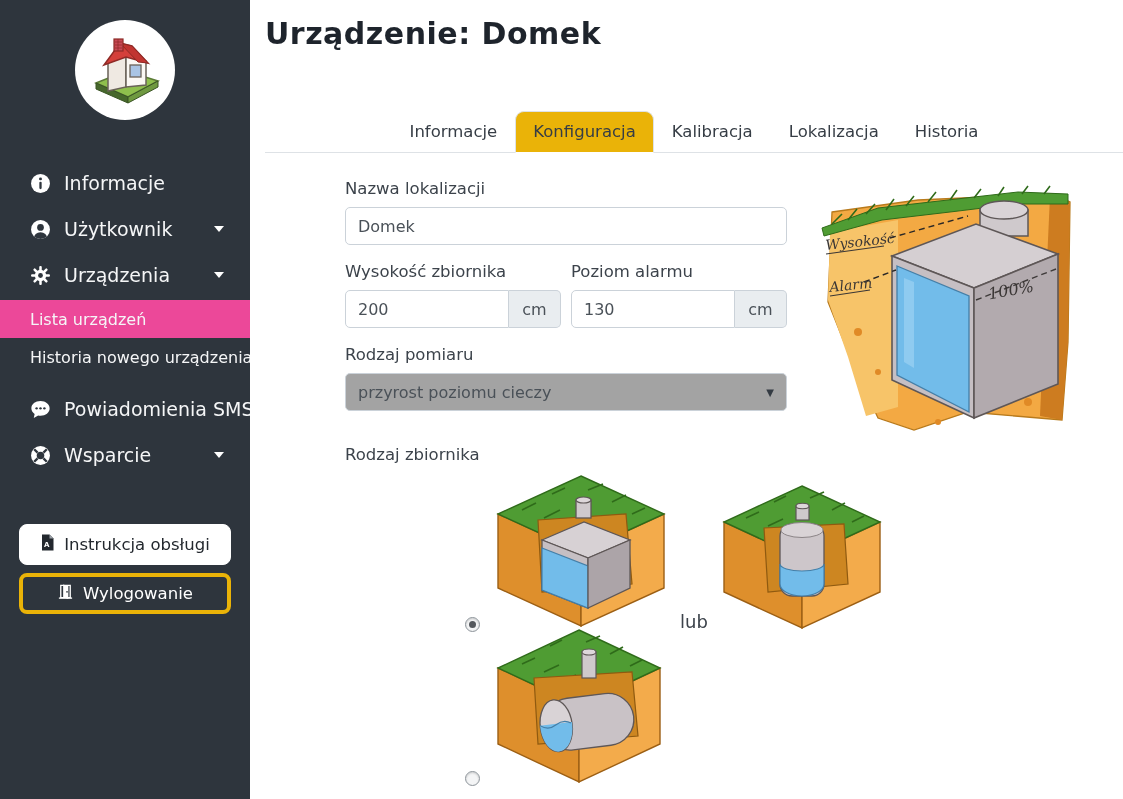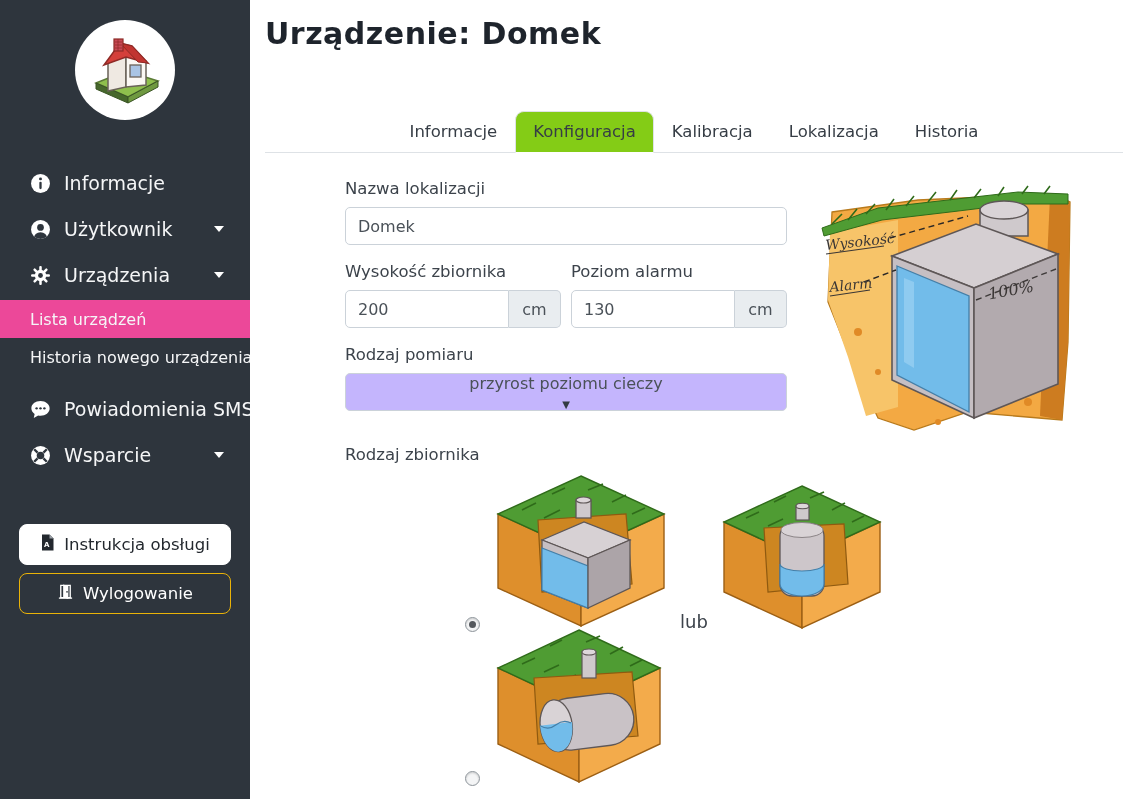--- a/index.html
+++ b/index.html
@@ -47,21 +47,21 @@
   .sidebar-footer {
     position: absolute; top: 524px; left: 19px; right: 19px;
     display: flex; flex-direction: column; gap: 8px;
   }
   .sbtn {
     height: 41px; border-radius: 8px; font-size: 16.5px;
     display: flex; align-items: center; justify-content: center; gap: 9px;
     cursor: pointer; font-family: inherit;
   }
   .sbtn-light { background: #fff; color: #23282e; border: 1px solid #fff; }
-  .sbtn-outline { background: transparent; color: #fff; border: 1px solid #eab308; }
+  .sbtn-outline { background: transparent; color: #fff; border: 4px solid #eab308; }
 
   
   .main {
     margin-left: 250px; height: 799px; position: relative;
     background: #fff; padding-left: 15px;
   }
   .page-title {
     margin: 0; padding-top: 16px;
     font-size: 30px; font-weight: 700; color: #1e242c;
     letter-spacing: 0.5px;
@@ -70,21 +70,21 @@
     display: flex; justify-content: center; align-items: flex-end;
     border-bottom: 1px solid #dee2e6;
     margin-top: 60px; margin-right: 0;
   }
   .tab {
     padding: 10px 17px 11px; font-size: 16.5px; color: #363d45;
     margin-bottom: -1px; cursor: pointer;
     border: 1px solid transparent; border-radius: 9px 9px 0 0;
     white-space: nowrap;
   }
-  .tab.active { background: #84cc16; border-color: #dee2e6 #dee2e6 #fff #dee2e6; }
+  .tab.active { background: #eab308; border-color: #dee2e6 #dee2e6 #fff #dee2e6; }
 
   .content { padding: 26px 0 0 80px; }
   .form-col { width: 442px; }
   .field { margin-bottom: 17px; }
   .field-label { display: block; font-size: 16.5px; color: #3c434b; margin-bottom: 9px; }
   .tinput {
     width: 100%; height: 38px;
     border: 1px solid #cbd2d9; border-radius: 5px;
     padding: 0 12px; font-size: 16px; color: #4a5158;
     font-family: inherit; outline: none; background: #fff;
@@ -97,22 +97,21 @@
     width: 52px; flex: 0 0 auto;
     background: #e9edf0; border: 1px solid #cbd2d9; border-left: none;
     border-radius: 0 5px 5px 0;
     display: flex; align-items: center; justify-content: center;
     font-size: 16px; color: #4a5158;
   }
   .select {
     height: 38px; border: 1px solid #cbd2d9; border-radius: 5px;
     display: flex; align-items: center; justify-content: space-between;
     padding: 0 12px; font-size: 16px; color: #4a5158; cursor: pointer;
-    background: #c4b5fd;
-    flex-direction: column;
+    background: #a3a3a3;
   }
   .select-arrow { font-size: 10px; color: #343b43; }
 
   .tank-section-label { margin-top: 34px; margin-bottom: 4px; }
   .option-row { display: flex; align-items: flex-end; margin-left: 120px; }
   .option-row.second { margin-top: -8px; }
   .radio {
     width: 15px; height: 15px; border-radius: 50%;
     border: 1px solid #8d949a; background: #f4f5f6;
     margin-right: 12px; position: relative; flex: 0 0 auto;

